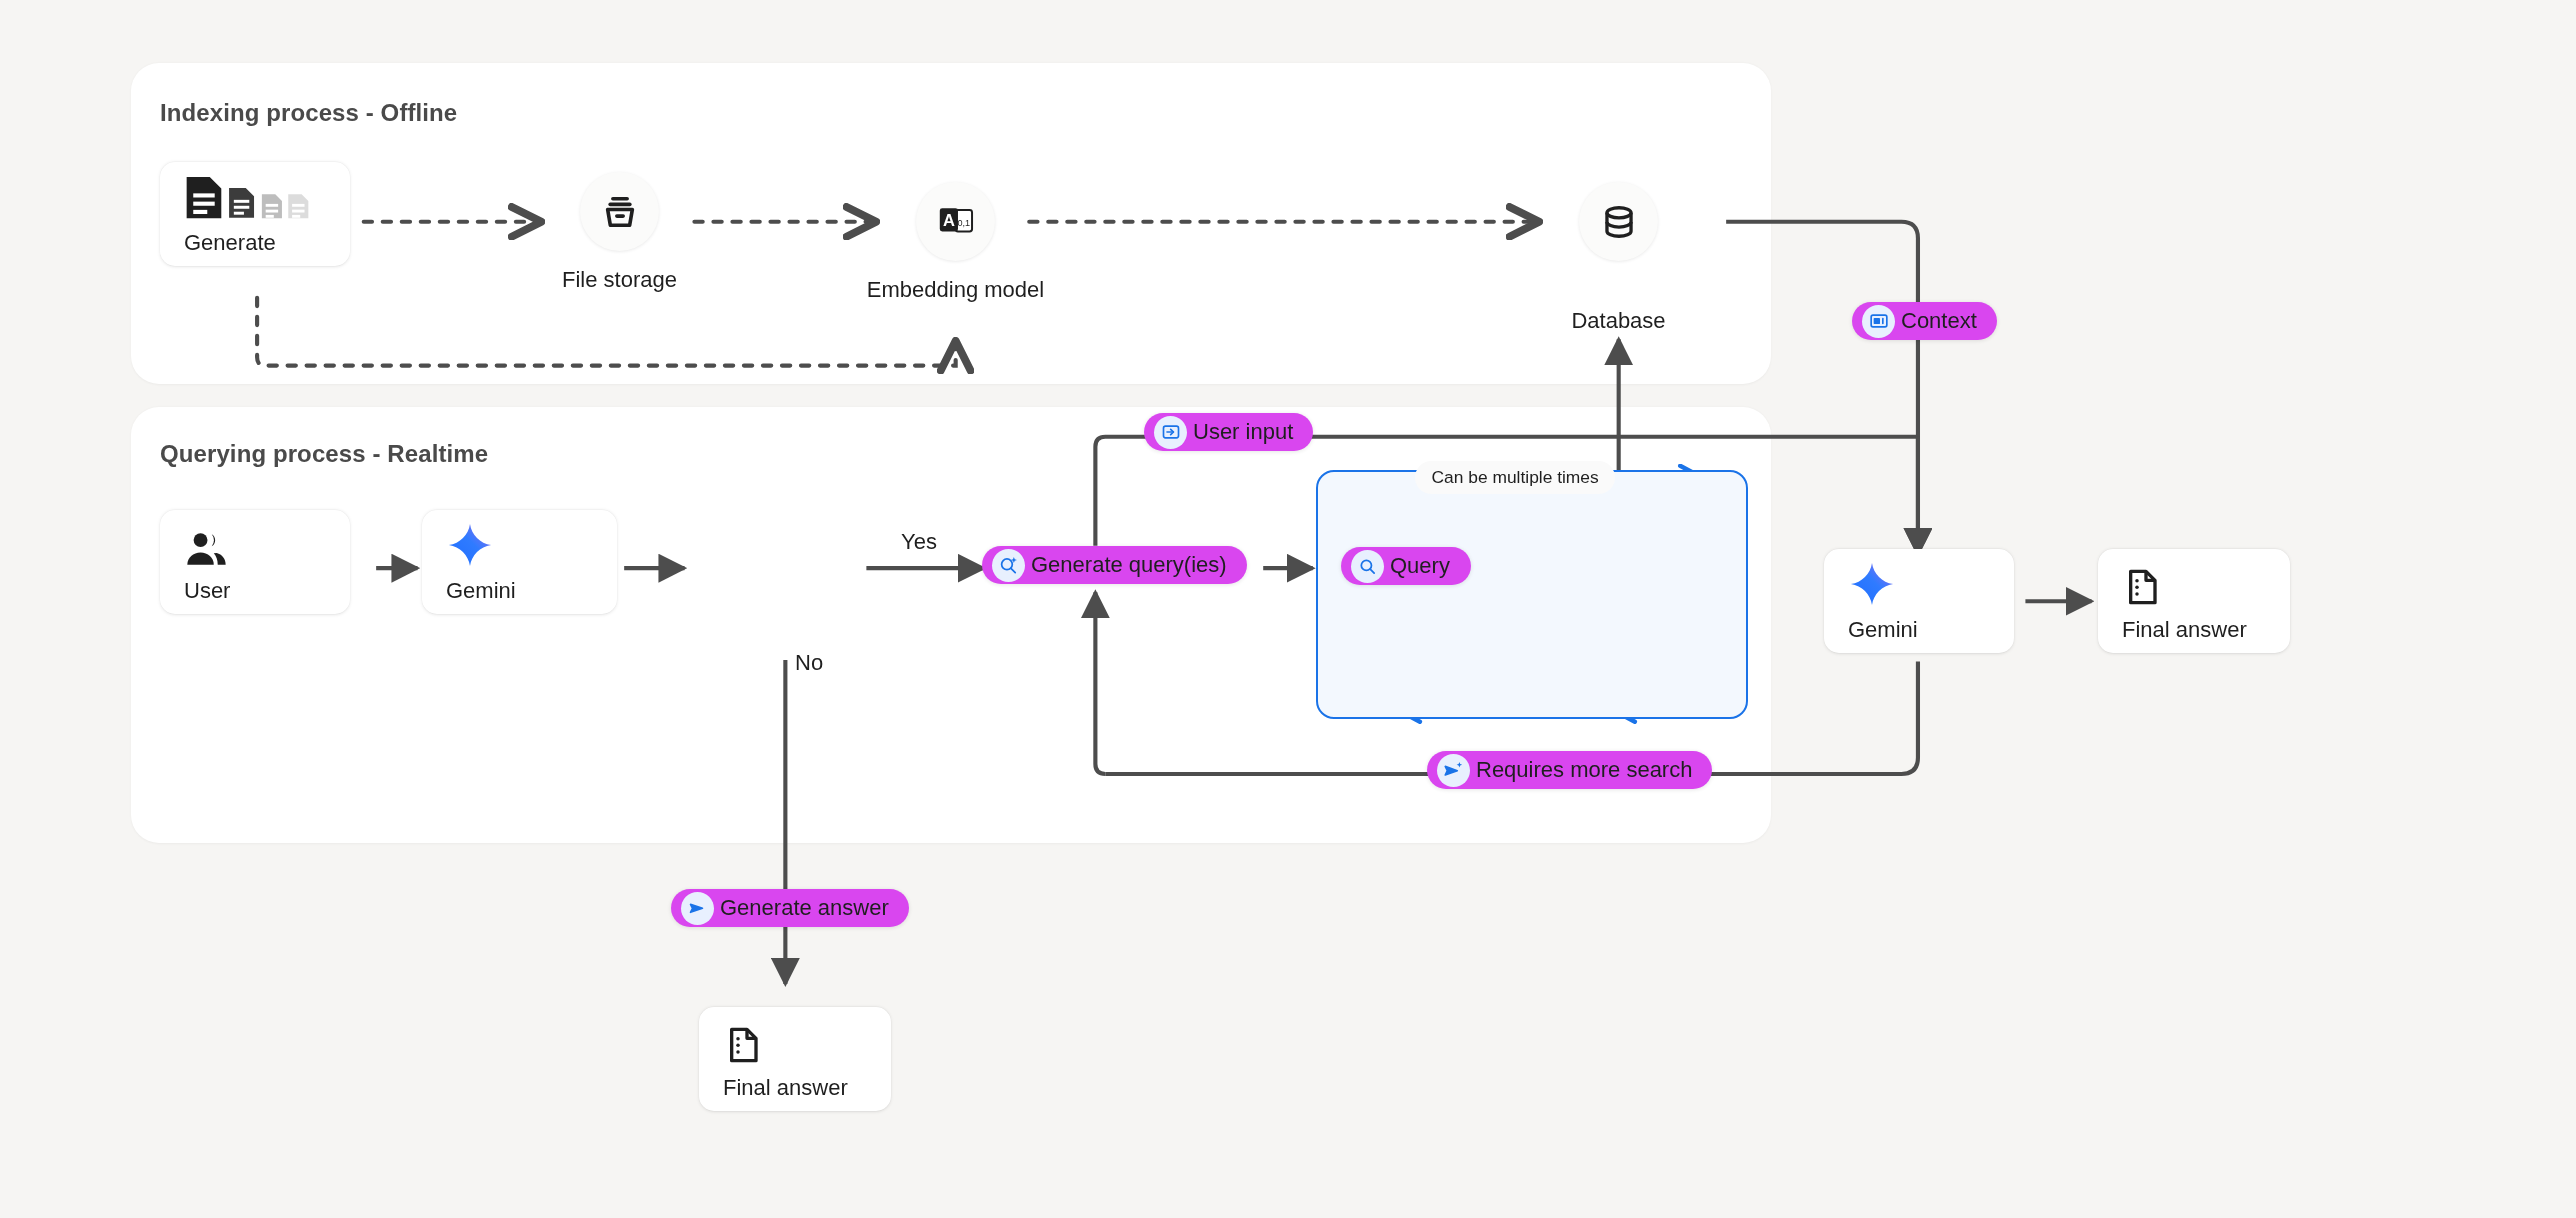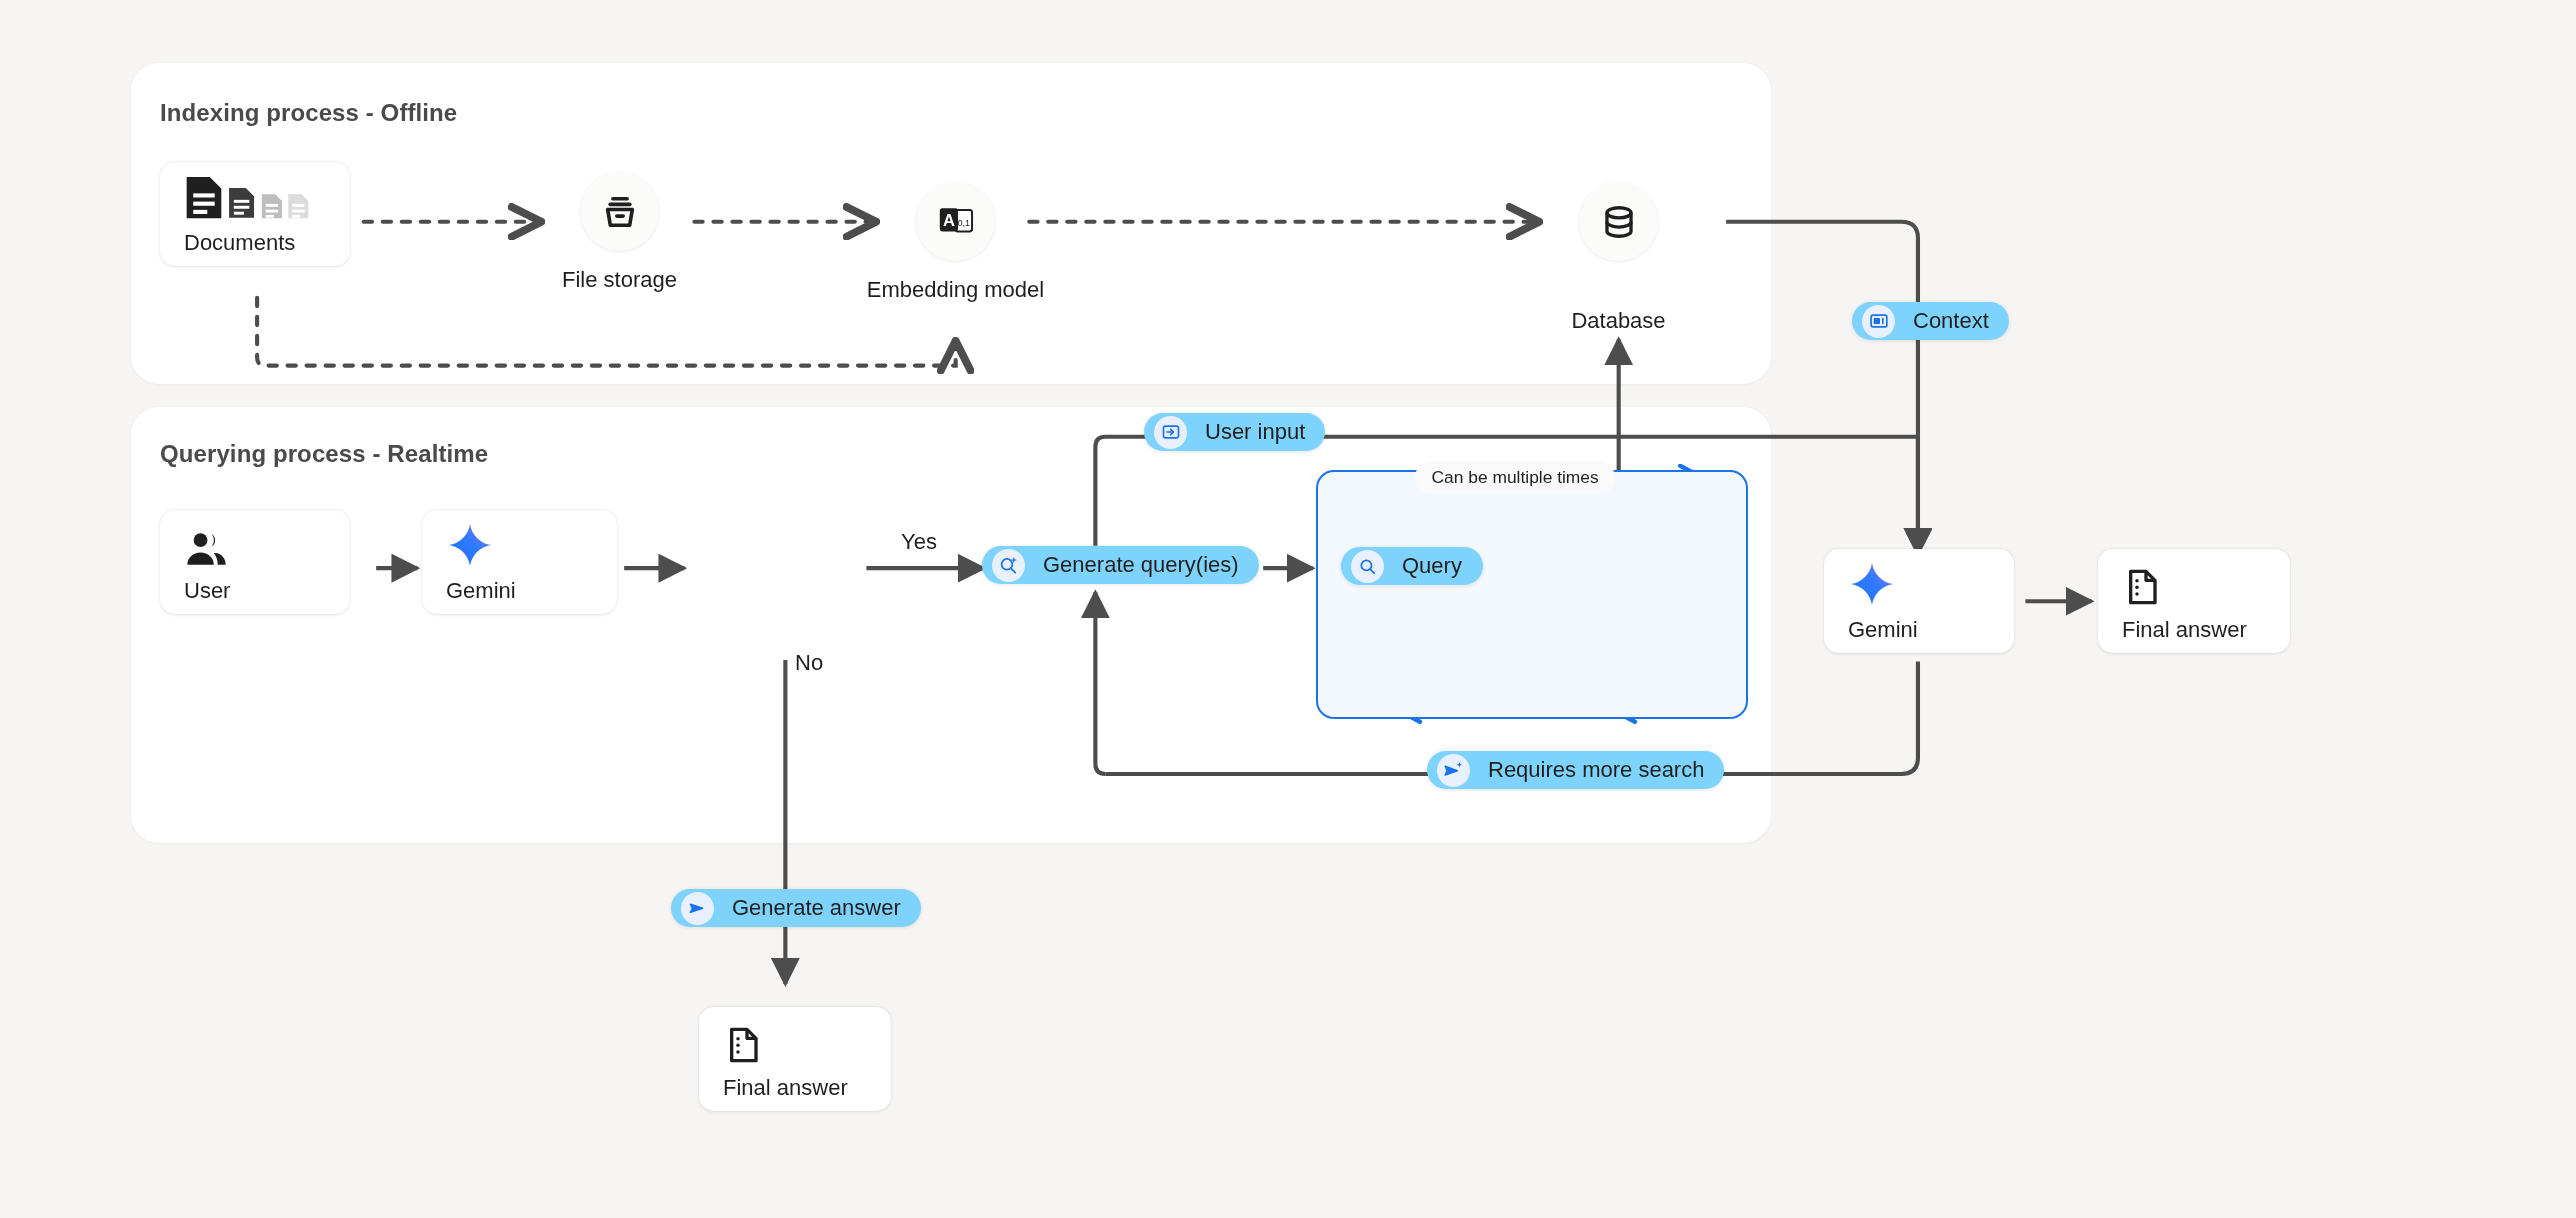--- a/index.html
+++ b/index.html
@@ -57,23 +57,23 @@
     transform:rotate(45deg);box-shadow:0 0.8px 3.3px rgba(0,0,0,.10);
   }
   #decision .dtxt{
     position:absolute;inset:0;display:flex;flex-direction:column;
     align-items:center;justify-content:center;
     font-size:19px;color:#1f1f1f;line-height:1.5;text-align:center;
   }
 
   
   .pill{
-    position:absolute;background:#7dd3fc;border-radius:826px;
+    position:absolute;background:#d946ef;border-radius:826px;
     box-shadow:0 0.8px 4.1px rgba(0,0,0,.11);
-    display:flex;align-items:center;gap:18px;
+    display:flex;align-items:center;gap:6px;
     padding:8.3px 20px 8.3px 10px;
     font-size:22px;color:#1f1f1f;white-space:nowrap;
     height:21.5px;
   }
   .pill .pic{
     width:33px;height:33px;border-radius:50%;background:#e8f0fe;
     display:flex;align-items:center;justify-content:center;flex:0 0 auto;
   }
   .pill-plain{
     position:absolute;background:#fafafa;border-radius:826px;
@@ -176,21 +176,21 @@
           <rect x="10" y="45" width="17" height="6" fill="#fff"></rect>
         </g>
         <g fill="#dcdcdc" transform="translate(124,22) scale(0.58)">
           <path d="M2 2 h28 l14 14 v36 H2z"></path>
           <rect x="10" y="22" width="26" height="6" fill="#fff"></rect>
           <rect x="10" y="34" width="26" height="6" fill="#fff"></rect>
           <rect x="10" y="45" width="17" height="6" fill="#fff"></rect>
         </g>
       </svg>
     </div>
-    <div class="lbl">Documents</div>
+    <div class="lbl">Generate</div>
   </div>
 
   <div class="circ-node" id="n-filestorage" style="left:541px;top:172px;width:157px;">
     <div class="circ">
       <svg width="38" height="38" viewBox="0 0 24 24" fill="none" stroke="#1f1f1f" stroke-width="2.3" stroke-linecap="round">
         <line x1="7.5" y1="3.6" x2="16.5" y2="3.6"></line>
         <line x1="5.8" y1="7.2" x2="18.2" y2="7.2"></line>
         <path d="M4.2 10.4 h15.6 l-1.7 10 H5.9 z" stroke-linejoin="round"></path>
         <line x1="10" y1="14.6" x2="14" y2="14.6"></line>
       </svg>

